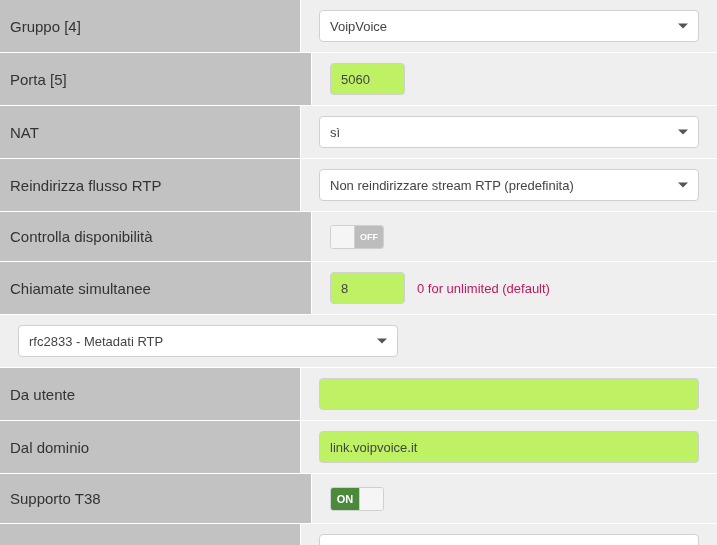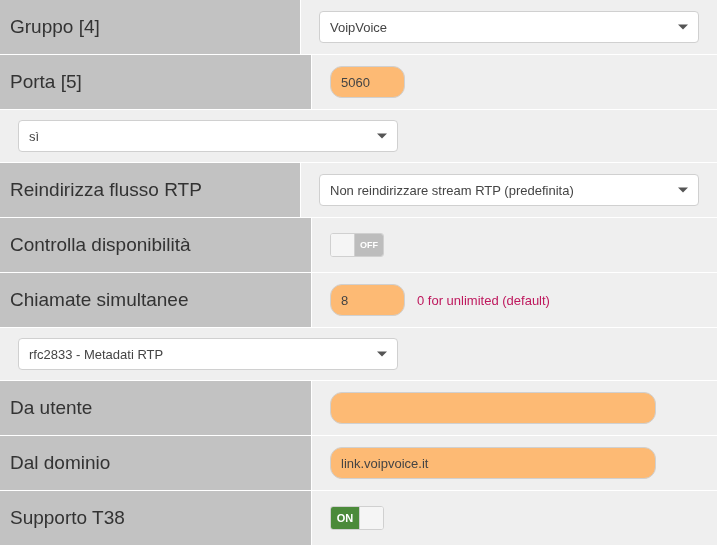--- a/index.html
+++ b/index.html
@@ -18,21 +18,21 @@
     display: flex;
     border-bottom: 1px solid #fff;
   }
   .label-cell {
     width: 312px;
     background: #c2c2c2;
     padding: 16px 10px;
     display: flex;
     align-items: center;
     color: #333;
-    font-size: 19px;
+    font-size: 15px;
     border-right: 1px solid #fff;
   }
   .value-cell {
     flex: 1;
     background: #efefef;
     padding: 10px 18px;
     display: flex;
     align-items: center;
     gap: 12px;
   }
@@ -59,29 +59,29 @@
     right: 10px;
     top: 50%;
     transform: translateY(-50%);
     width: 0; height: 0;
     border-left: 5px solid transparent;
     border-right: 5px solid transparent;
     border-top: 5px solid #555;
   }
   .text-input {
     height: 32px;
-    background: #fdba74;
+    background: #bef264;
     border: 1px solid #d0d0d0;
-    border-radius: 12px;
+    border-radius: 4px;
     padding: 0 10px;
     font-size: 13px;
     color: #444;
   }
   .text-input.sm { width: 75px; }
-  .text-input.md { width: 326px; }
+  .text-input.md { width: 380px; }
   .hint {
     color: #be185d;
     font-size: 13px;
   }
   .toggle {
     width: 54px;
     height: 24px;
     border: 1px solid #d0d0d0;
     border-radius: 3px;
     background: #fff;
@@ -143,20 +143,21 @@
   </div>
 
   <div class="form-row">
     <div class="label-cell">Porta [5]</div>
     <div class="value-cell">
       <input class="text-input sm" value="5060" style="">
     </div>
   </div>
 
   <div class="form-row">
+    <div class="label-cell">NAT</div>
     <div class="value-cell">
       <div class="select-wrap">
         <div class="select">
           <span>sì</span>
           <span class="caret"></span>
         </div>
       </div>
     </div>
   </div>
 

